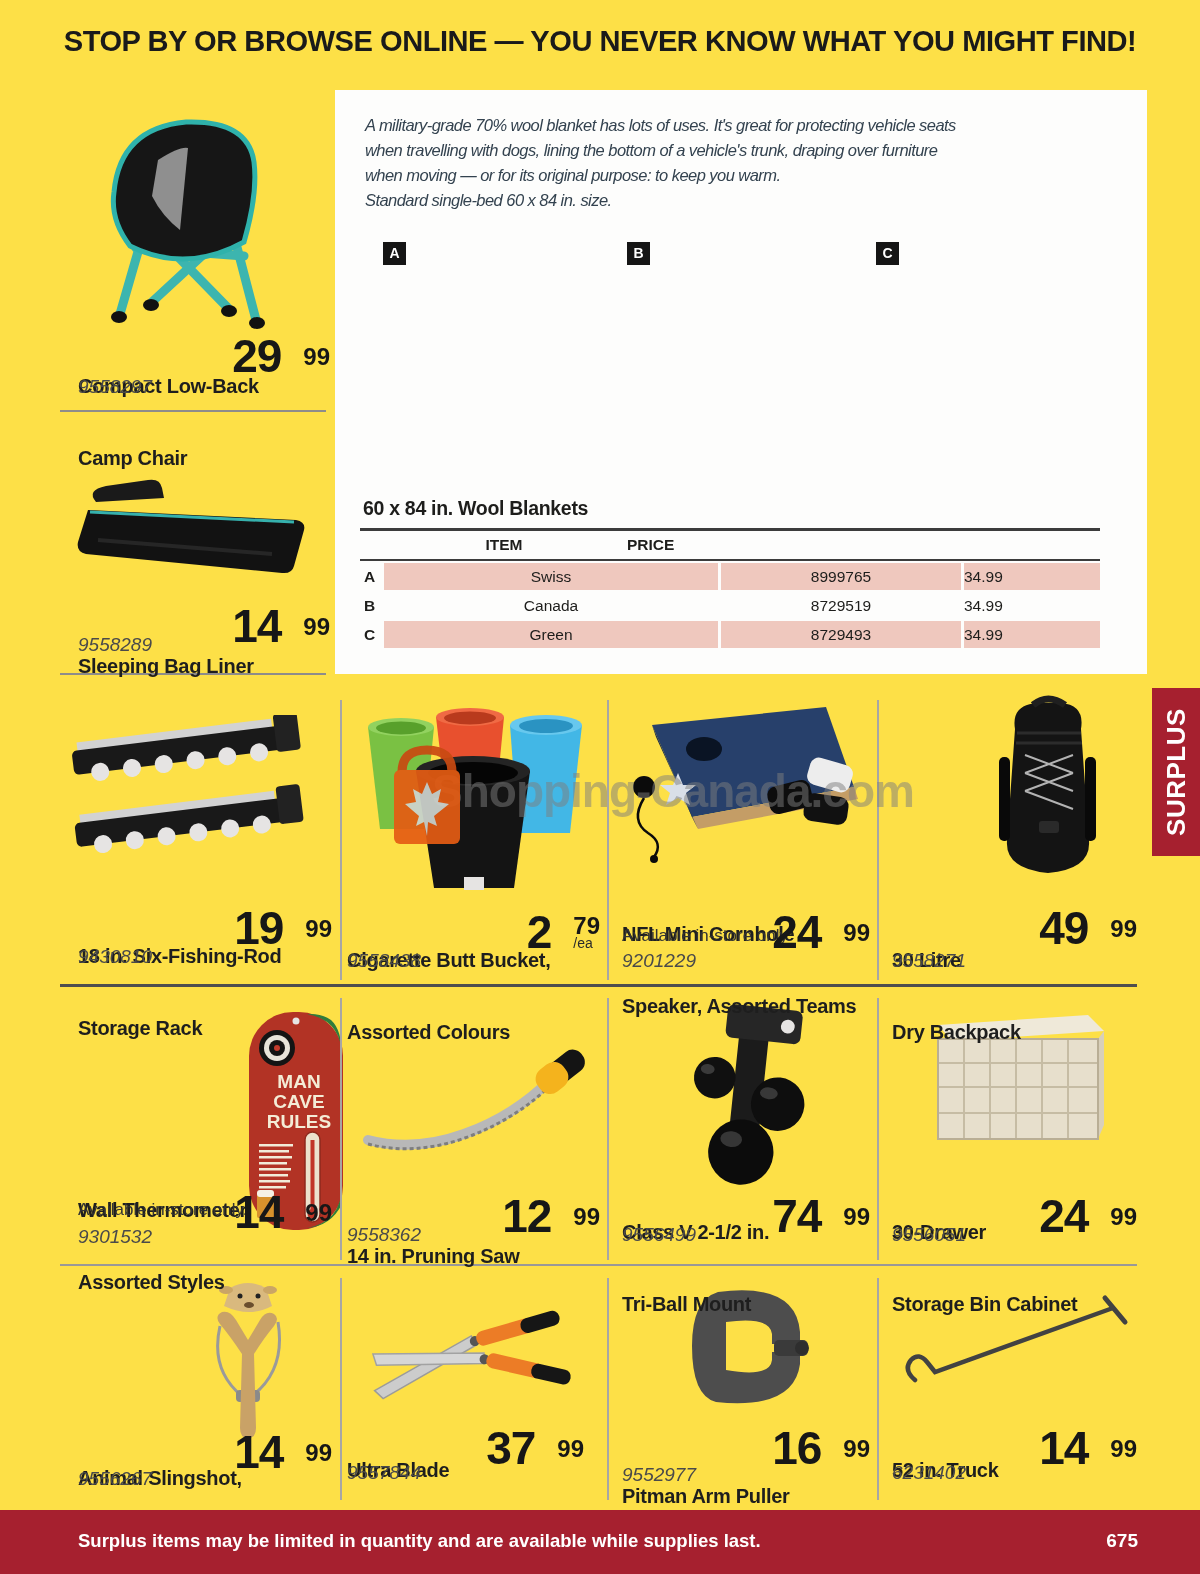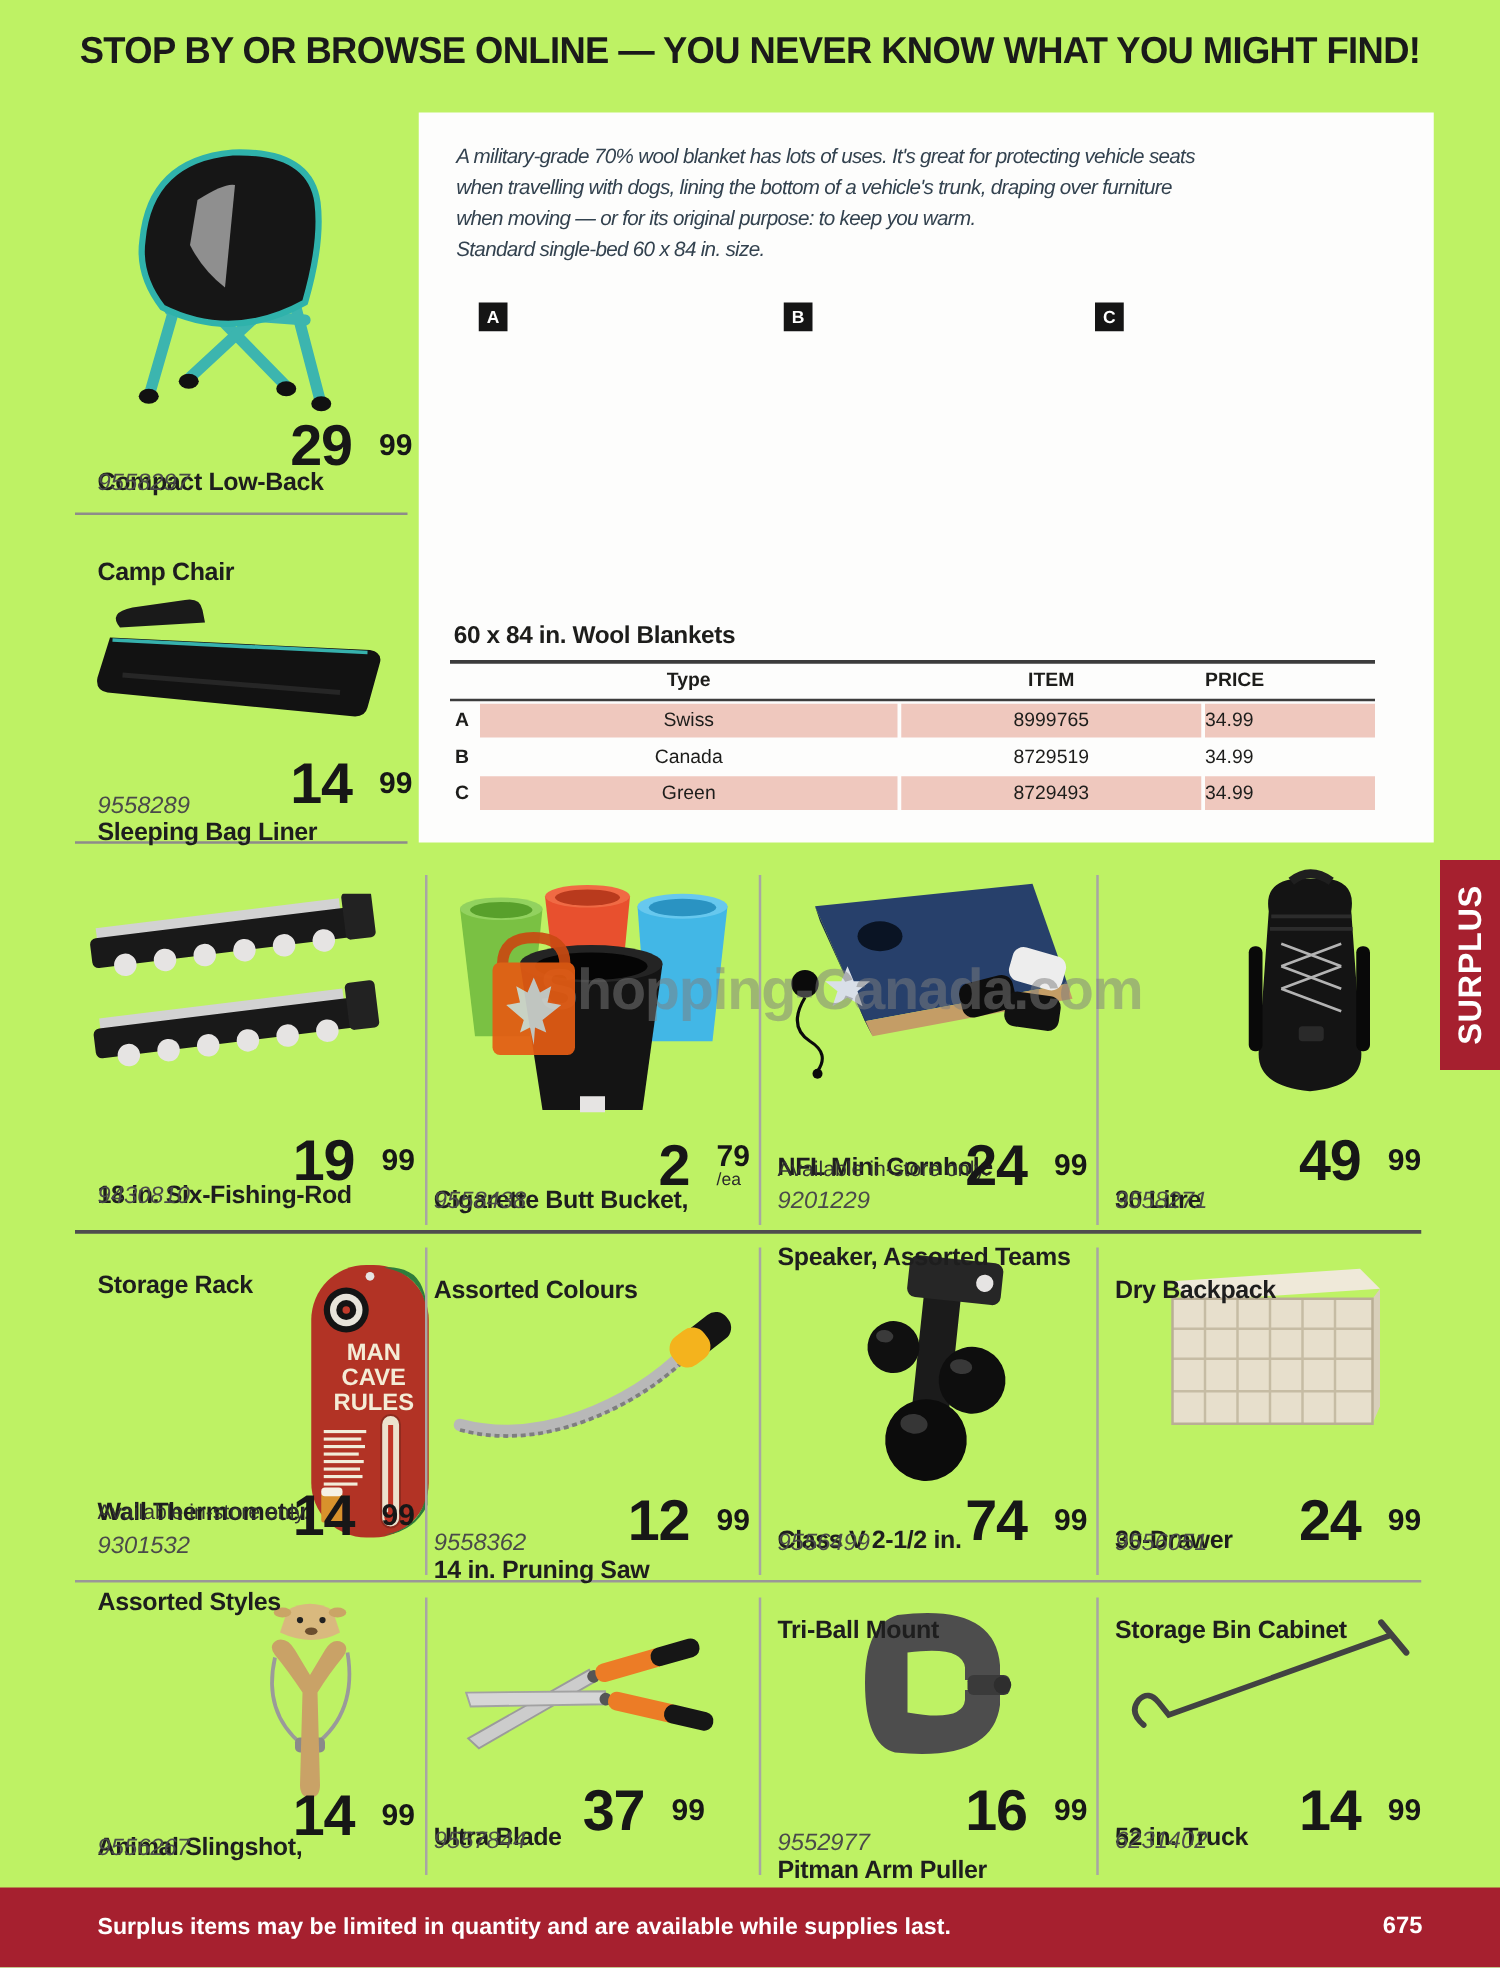--- a/index.html
+++ b/index.html
@@ -1,16 +1,16 @@
 <!DOCTYPE html>
 <html><head>
 <meta charset="utf-8">
 <style>
   html,body{margin:0;padding:0;background:#cfcdcc;}
-  .page{position:relative;width:1200px;height:1574px;background:#bef264;overflow:hidden;
+  .page{position:relative;width:1200px;height:1574px;background:#fde047;overflow:hidden;
         font-family:"Liberation Sans",sans-serif;color:#1d1d1b;}
   .hdr{position:absolute;left:0;top:24px;width:100%;text-align:center;font-size:30px;
        font-weight:bold;letter-spacing:-0.5px;color:#1a1a1a;transform:scaleX(0.97);}
   .photo{position:absolute;z-index:1;}
   .photo svg{display:block;width:100%;height:100%;}
   .pname{position:absolute;z-index:5;font-size:20px;font-weight:bold;line-height:24px;
          letter-spacing:-0.3px;color:#1e1e1e;white-space:pre;}
   .pitem{position:absolute;z-index:5;font-size:19px;font-style:italic;color:#4a4a4a;white-space:pre;}
   .pnote{position:absolute;z-index:5;font-size:17px;color:#333;white-space:pre;}
   .price{position:absolute;z-index:5;display:flex;align-items:center;color:#171717;gap:20px;}
@@ -143,21 +143,20 @@
       <path d="M92 58 L164 50 L162 120 L96 126 Z" fill="#687c46"></path>
       <path d="M92 58 L96 126" stroke="#425228" stroke-width="2"></path>
     </svg>
   </div>
 
   <div class="ttitle" style="left:363px;top:497px">60 x 84 in. Wool Blankets</div>
   <div class="tbl">
     <div class="tbl-topline"></div>
     <div class="tbl-head">
       <div class="c0"></div>
-      <div class="c1">Type</div>
       <div class="c2">ITEM</div>
       <div class="c3">PRICE</div>
     </div>
     <div class="tbl-headline"></div>
     <div class="trow shaded">
       <div class="c0">A</div>
       <div class="c1">Swiss</div>
       <div class="c2">8999765</div>
       <div class="c3">34.99</div>
     </div>
@@ -477,21 +476,21 @@
         <rect x="124" y="64" width="58" height="15" rx="7" fill="#ec7c26"></rect>
         <rect x="170" y="64" width="40" height="15" rx="7" fill="#161616"></rect>
       </g>
     </svg>
   </div>
   <div class="pname" style="left:347px;top:1410px">
     <div>Ultra Blade</div>
     <div>Hedge Shears</div>
   </div>
   <div class="pitem" style="left:347px;top:1462px">9557844</div>
-  <div class="price" style="right:636px;top:1428px">
+  <div class="price" style="right:616px;top:1428px">
     <span class="pd">37</span>
     <span class="pstack">
         <span class="pc">99</span>
       </span>
   </div>
 
   <div class="photo" style="left:680px;top:1278px;width:130px;height:135px">
     <svg viewBox="0 0 130 135">
       <path d="M38 14 Q116 4 120 54 L120 66 L92 66 L92 56 Q90 38 46 44 L46 92 Q90 100 92 82 L92 74 L120 74 L120 86 Q114 132 36 124 Q12 118 12 68 Q12 22 38 14 Z" fill="#4d4d4d"></path>
       <rect x="94" y="62" width="34" height="16" rx="5" fill="#3a3a3a"></rect>

